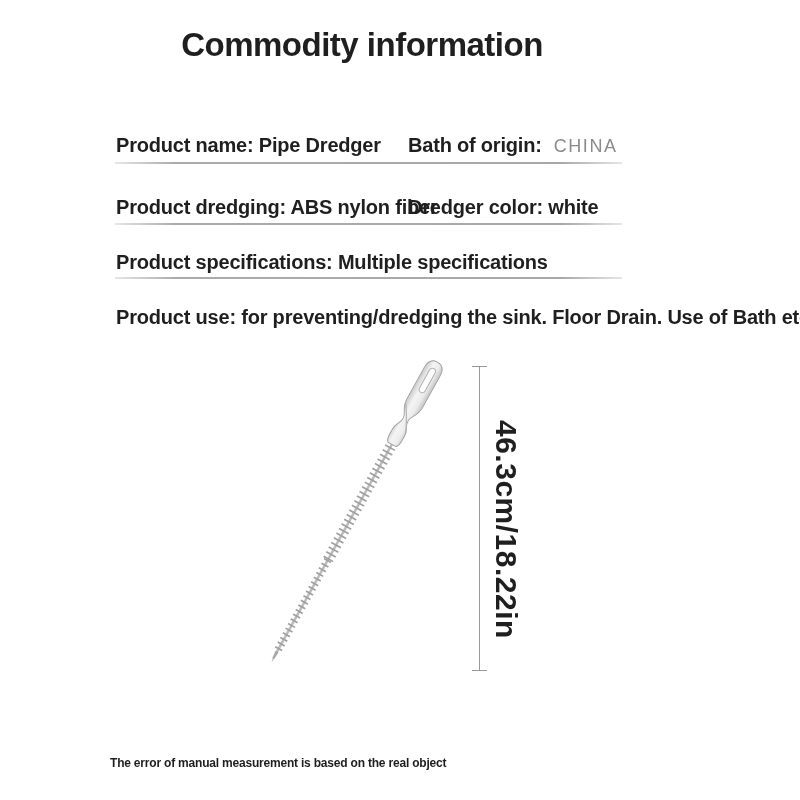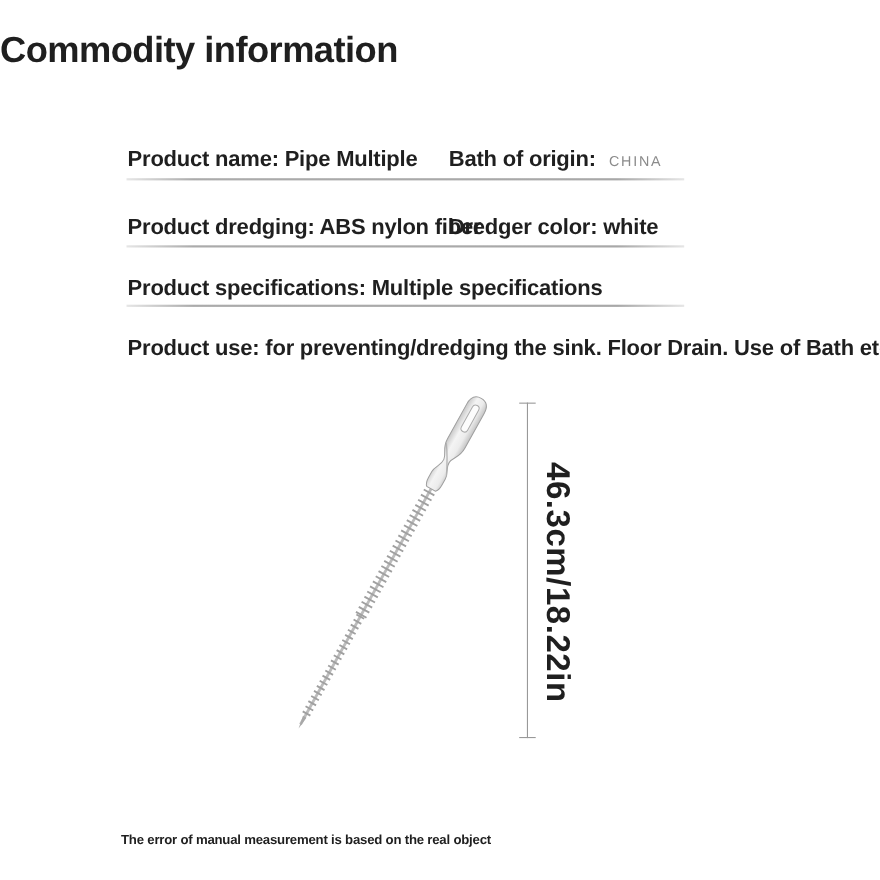--- a/index.html
+++ b/index.html
@@ -4,32 +4,32 @@
 <style>
   html,body { margin:0; padding:0; }
   body {
     width:800px; height:800px; position:relative; overflow:hidden;
     background:#ffffff; color:#1f1f1f;
     font-family:"Liberation Sans", sans-serif;
   }
   .abs { position:absolute; }
 
   .page-title {
-    left:0; top:26px; width:724px; 
+    left:0; top:26px; width:724px; text-align:center;
     font-size:33px; font-weight:bold; letter-spacing:-0.5px;
   }
 
   .spec-text {
     font-size:20px; font-weight:bold; letter-spacing:-0.2px; white-space:nowrap;
   }
   .spec-left  { left:116px; }
   .spec-right { left:408px; }
 
   .origin-value {
-    font-size:13px; font-weight:normal; color:#8b8b8b;
+    font-size:18px; font-weight:normal; color:#8b8b8b;
     letter-spacing:1.6px; margin-left:12px;
   }
 
   .divider {
     left:115px; width:507px; height:2px;
     background:linear-gradient(to right,#e6e6e6,#ababab 12%,#a8a8a8 88%,#e6e6e6);
   }
 
   .ruler-line { left:479px; top:366px; width:1px; height:305px; background:#999999; }
   .ruler-cap  { left:472px; width:15px; height:1px; background:#999999; }
@@ -48,21 +48,21 @@
     font-size:12px; font-weight:bold; letter-spacing:-0.2px; white-space:nowrap;
   }
 
   .product-svg { left:240px; top:340px; }
 </style>
 </head>
 <body>
 
 <div class="abs page-title">Commodity information</div>
 
-<div class="abs spec-text spec-left" style="top:134px;">Product name: Pipe Multiple</div>
+<div class="abs spec-text spec-left" style="top:134px;">Product name: Pipe Dredger</div>
 <div class="abs spec-text spec-right" style="top:134px;">
   <span>Bath of origin:</span><span class="origin-value">CHINA</span>
 </div>
 <div class="abs divider" style="top:162px;"></div>
 
 <div class="abs spec-text spec-left" style="top:196px;">Product dredging: ABS nylon fiber</div>
 <div class="abs spec-text spec-right" style="top:196px;">Dredger color: white</div>
 <div class="abs divider" style="top:223px;"></div>
 
 <div class="abs spec-text spec-left" style="top:251px;">Product specifications: Multiple specifications</div>

